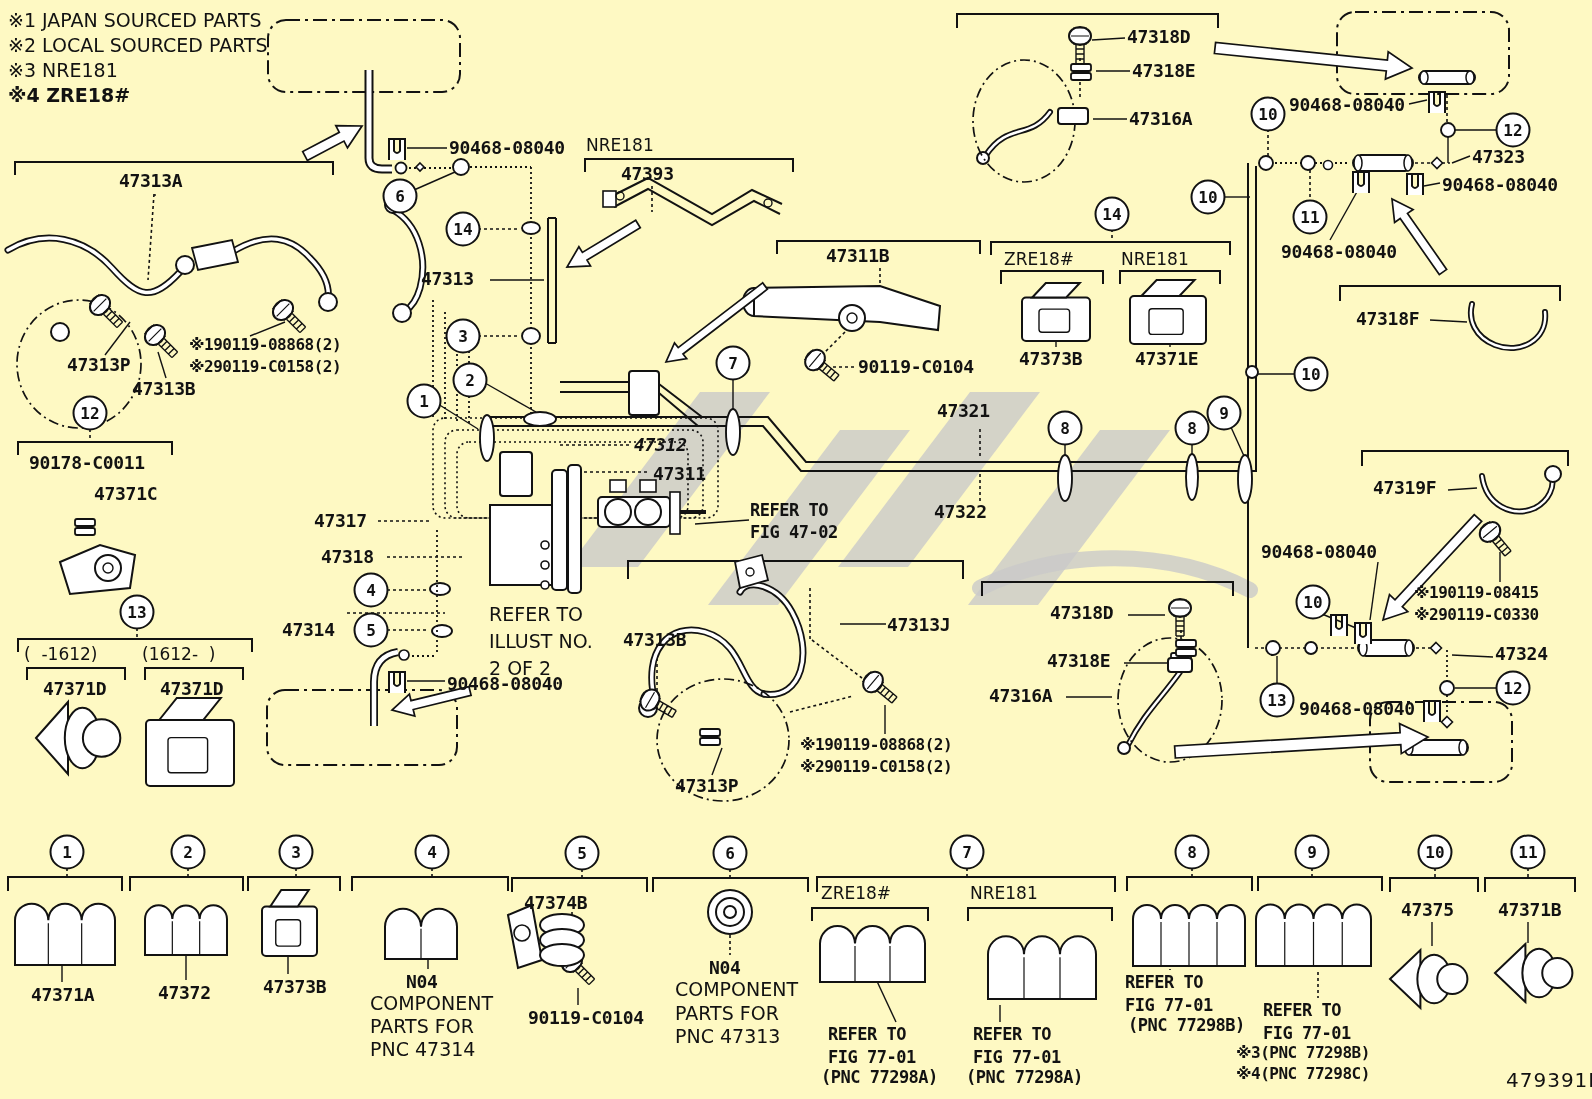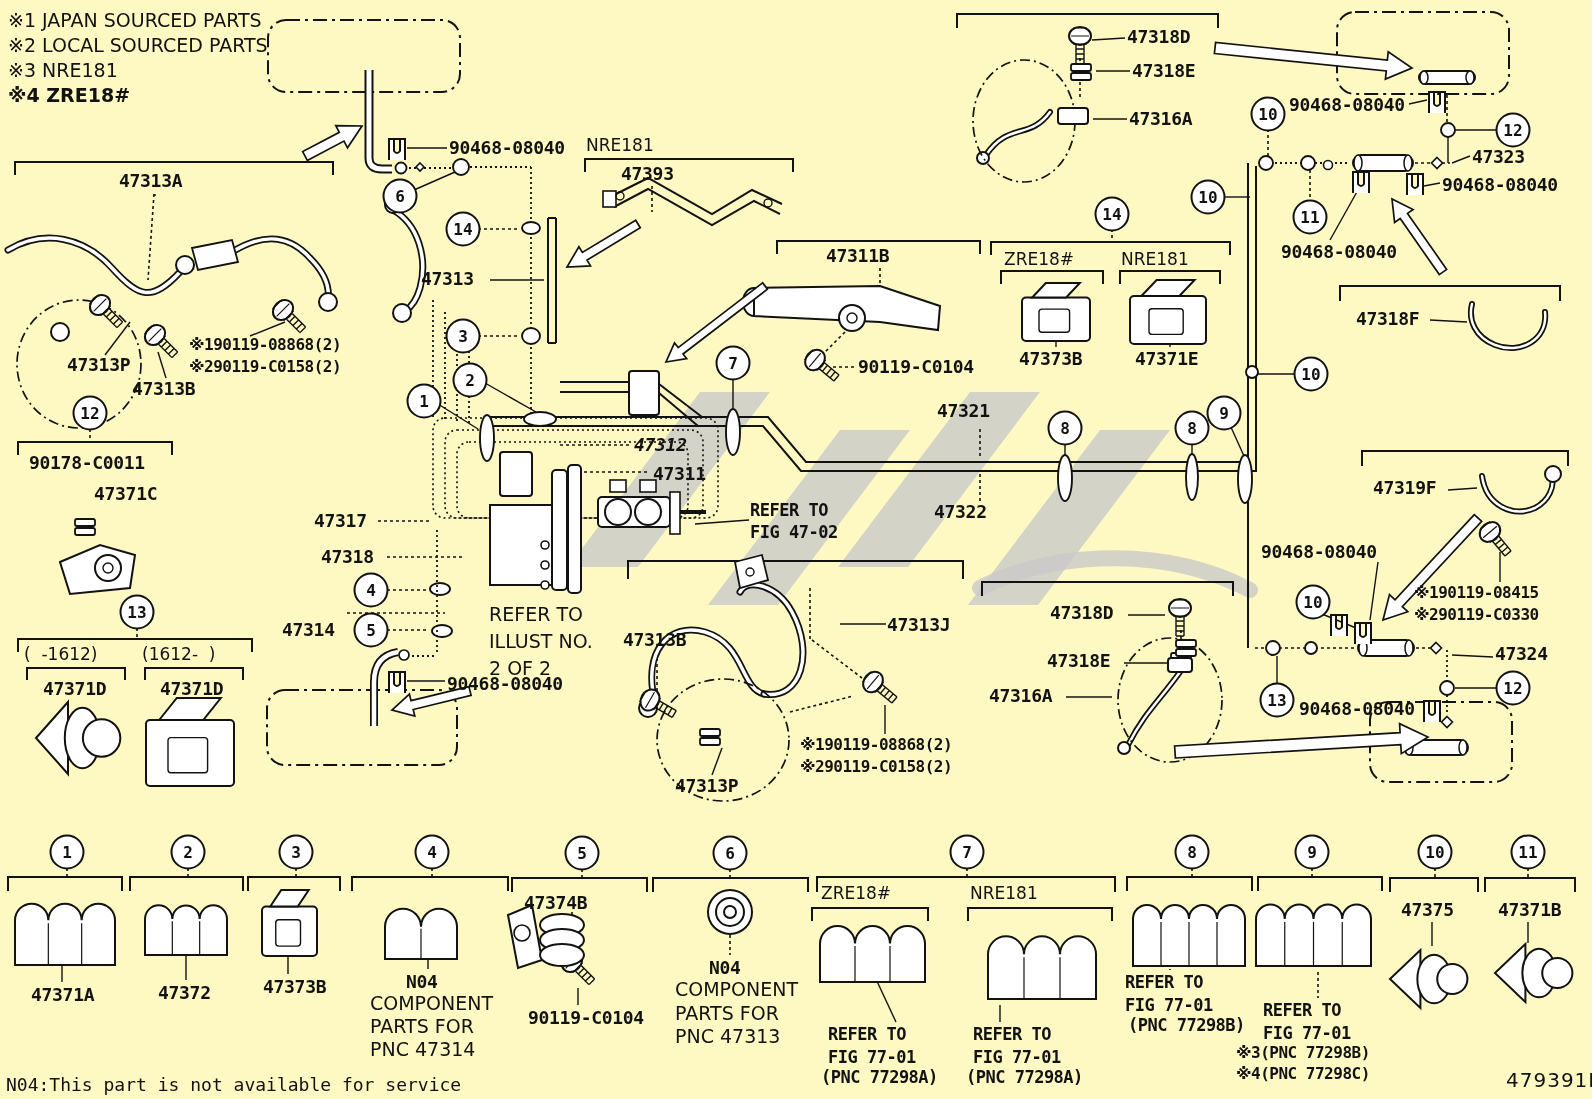--- a/index.html
+++ b/index.html
@@ -536,15 +536,14 @@
       <div class="co" style="left: 432px; top: 852px;">4</div>
       <div class="co" style="left: 582px; top: 853px;">5</div>
       <div class="co" style="left: 730px; top: 853px;">6</div>
       <div class="co" style="left: 967px; top: 852px;">7</div>
       <div class="co" style="left: 1192px; top: 852px;">8</div>
       <div class="co" style="left: 1312px; top: 852px;">9</div>
       <div class="co" style="left: 1435px; top: 852px;">10</div>
       <div class="co" style="left: 1528px; top: 852px;">11</div>
     </div>
 
-  <div class="lbl mono-n" style="left:6px;top:1074px">N04:This part is not available for service</div>
   <div class="lbl code" style="left:1506px;top:1068px">479391D</div>
 </div>
 
 </body></html>

